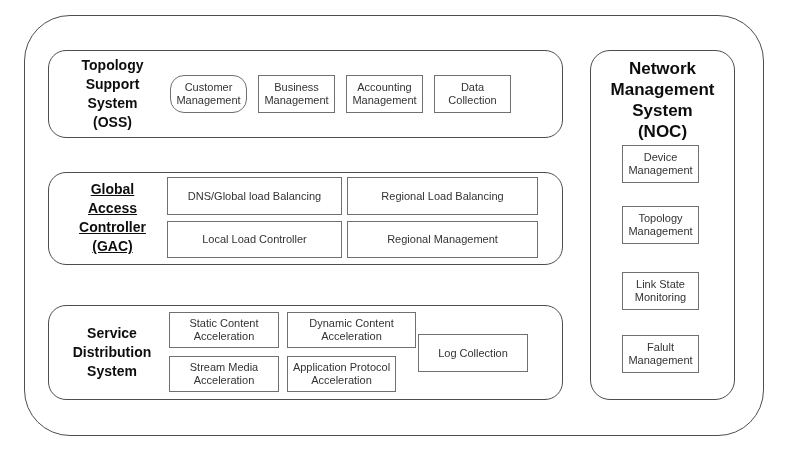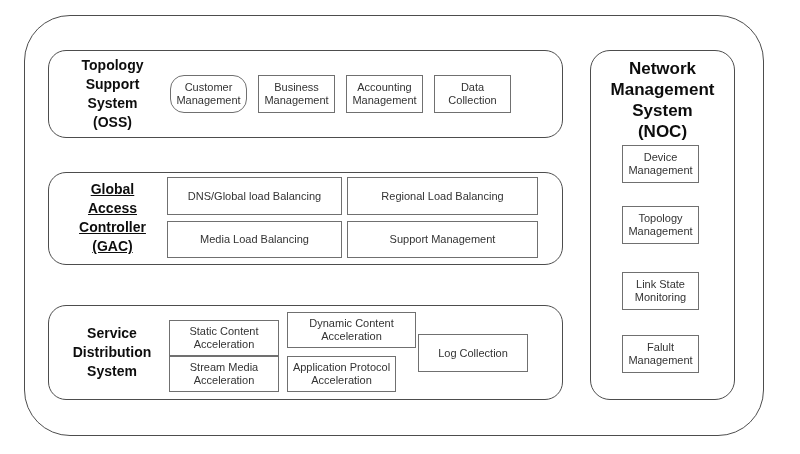--- a/index.html
+++ b/index.html
@@ -84,28 +84,28 @@
   <div class="box" style="left:434px; top:75px; width:77px; height:38px;">Data
 Collection</div>
 
   <div class="panel" style="left:48px; top:172px; width:515px; height:93px;"></div>
   <div class="panel-title" style="left:60px; top:180px; width:105px; height:76px;text-decoration:underline;">Global
 Access
 Controller
 (GAC)</div>
   <div class="box" style="left:167px; top:177px; width:175px; height:38px;">DNS/Global load Balancing</div>
   <div class="box" style="left:347px; top:177px; width:191px; height:38px;">Regional Load Balancing</div>
-  <div class="box" style="left:167px; top:221px; width:175px; height:37px;">Media Load Balancing</div>
-  <div class="box" style="left:347px; top:221px; width:191px; height:37px;">Support Management</div>
+  <div class="box" style="left:167px; top:221px; width:175px; height:37px;">Local Load Controller</div>
+  <div class="box" style="left:347px; top:221px; width:191px; height:37px;">Regional Management</div>
 
   <div class="panel" style="left:48px; top:305px; width:515px; height:95px;"></div>
   <div class="panel-title" style="left:57px; top:324px; width:110px; height:57px;">Service
 Distribution
 System</div>
-  <div class="box" style="left:169px; top:320px; width:110px; height:36px;">Static Content
+  <div class="box" style="left:169px; top:312px; width:110px; height:36px;">Static Content
 Acceleration</div>
   <div class="box" style="left:287px; top:312px; width:129px; height:36px;">Dynamic Content
 Acceleration</div>
   <div class="box" style="left:169px; top:356px; width:110px; height:36px;">Stream Media
 Acceleration</div>
   <div class="box" style="left:287px; top:356px; width:109px; height:36px;">Application Protocol
 Acceleration</div>
   <div class="box" style="left:418px; top:334px; width:110px; height:38px;">Log Collection</div>
 
   <div class="panel" style="left:590px; top:50px; width:145px; height:350px; border-radius:20px;"></div>

